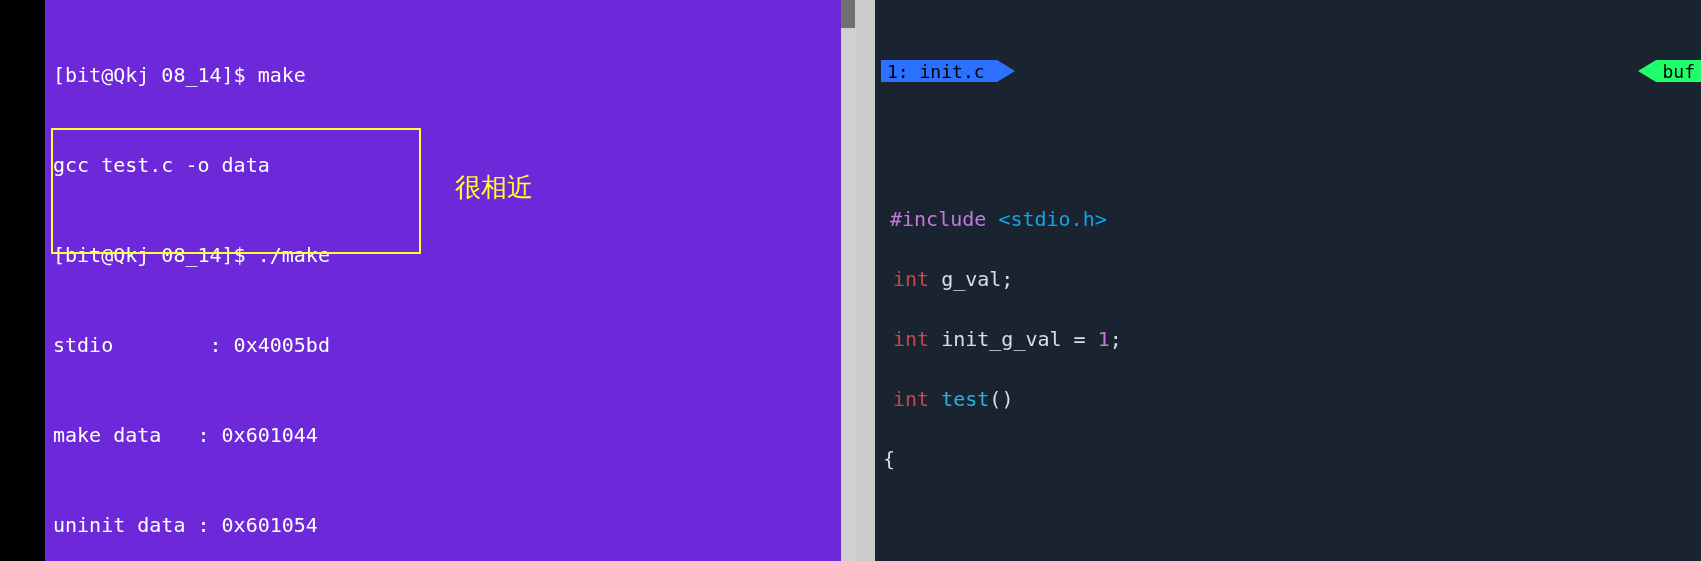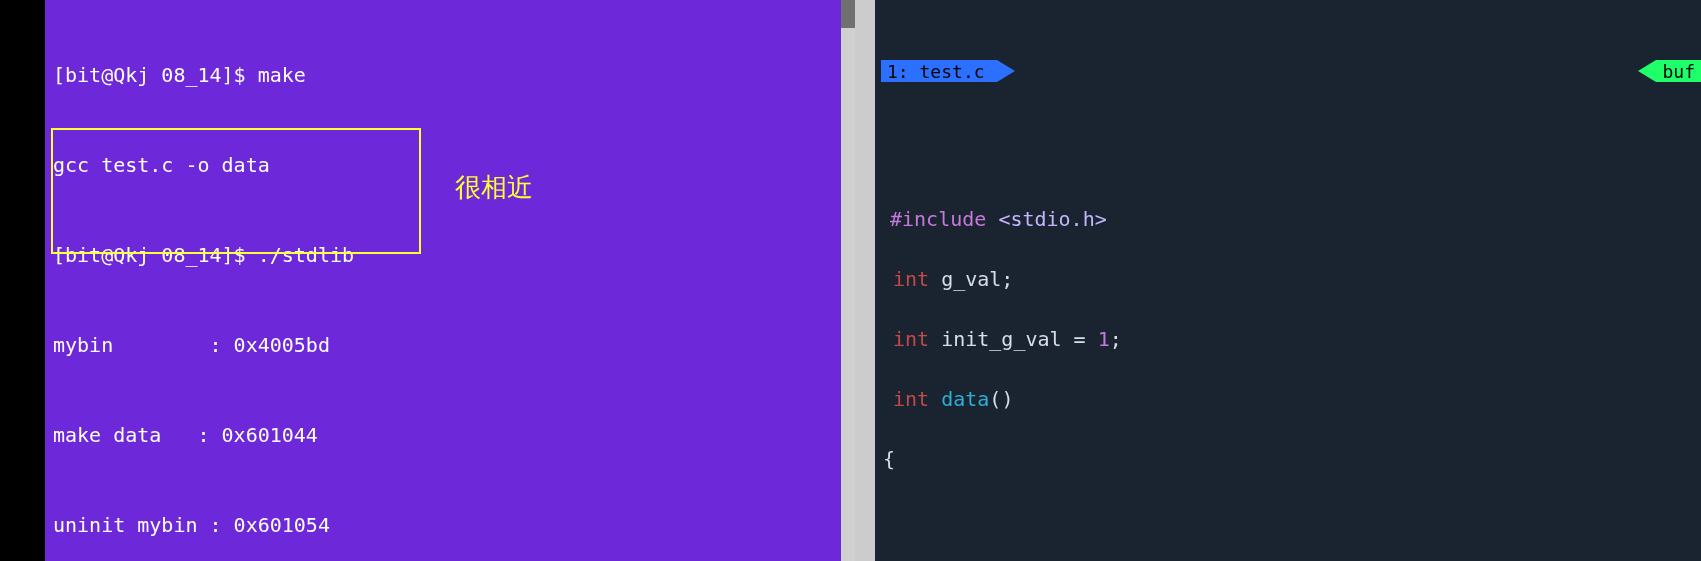--- a/index.html
+++ b/index.html
@@ -114,63 +114,63 @@
     border-bottom: 11px solid transparent;
   }
   .code-area {
     padding: 2px 0 0 2px;
   }
   .code-line { display: block; }
   .c-type    { color: #c54848; margin-left: 10px; }
   .c-func    { color: #2bb0d6; }
   .c-num     { color: #c778dd; }
   .c-preproc { color: #c778dd; margin-left: 7px; }
-  .c-angle   { color: #c4b5fd; }
+  .c-angle   { color: #0ea5e9; }
   .c-plain   { color: #d8dee9; text-align: right; }
 </style>
 </head>
 <body>
 
 <div class="terminal">
   <span class="line"><span>[bit@Qkj 08_14]$ </span><span>make</span></span>
   <span class="line">gcc test.c -o data</span>
-  <span class="line"><span>[bit@Qkj 08_14]$ </span><span>./stdlib</span></span>
-  <span class="line">mybin        : 0x4005bd</span>
+  <span class="line"><span>[bit@Qkj 08_14]$ </span><span>./make</span></span>
+  <span class="line">stdio        : 0x4005bd</span>
   <span class="line">make data   : 0x601044</span>
-  <span class="line">uninit mybin : 0x601054</span>
+  <span class="line">uninit data : 0x601054</span>
   
   
   
   
   
 
   <div class="highlight-box"></div>
   <div class="annotation">很相近</div>
 
   <div class="scroll-track">
     <div class="scroll-thumb"></div>
   </div>
 </div>
 
 <div class="divider"></div>
 
 <div class="editor">
   <div class="tab-bar">
     <div class="tab-active">
-      <span>1</span><span>: </span><span>test.c</span>
+      <span>1</span><span>: </span><span>init.c</span>
     </div>
     <div class="tab-spacer"></div>
     <div class="buf-badge">buf</div>
   </div>
 
   <div class="code-area">
 <span class="code-line"><span class="c-preproc">#include </span><span class="c-angle">&lt;stdio.h&gt;</span></span>
 <span class="code-line"><span class="c-type">int</span><span class="c-plain"> g_val;</span></span>
 <span class="code-line"><span class="c-type">int</span><span class="c-plain"> init_g_val = </span><span class="c-num">1</span><span class="c-plain">;</span></span>
-<span class="code-line"><span class="c-type">int</span><span class="c-func"> data</span><span class="c-plain">()</span></span>
+<span class="code-line"><span class="c-type">int</span><span class="c-func"> test</span><span class="c-plain">()</span></span>
 <span class="code-line"><span class="c-plain">{</span></span>
 
 
 
 
 
 
 
 
 

